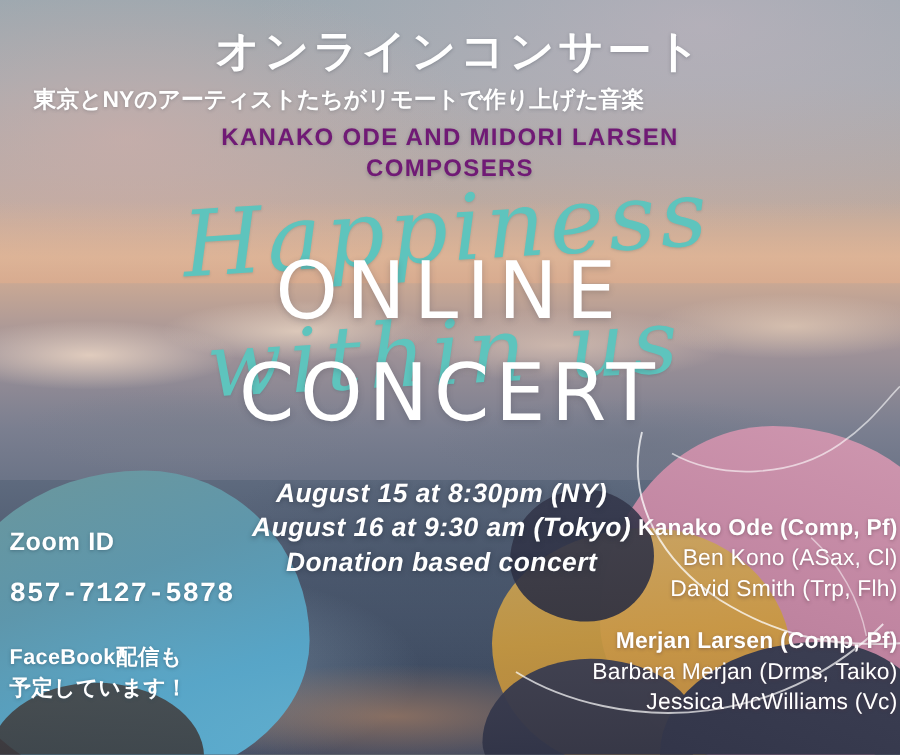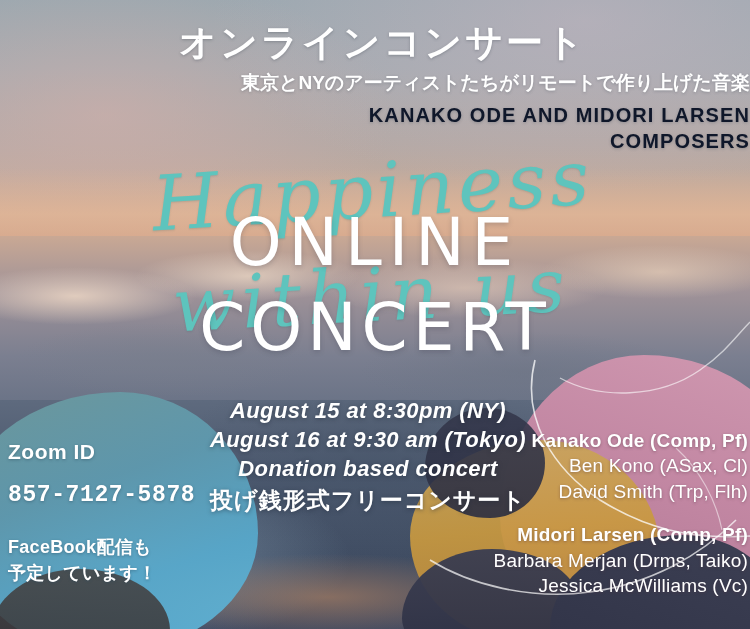--- a/index.html
+++ b/index.html
@@ -123,32 +123,33 @@
     text-align: center;
     color: #ffffff;
     font-size: 37px;
     font-weight: 700;
     letter-spacing: 3px;
     text-shadow: 0 1px 3px rgba(60,70,80,0.35);
   }
   .jp-sub {
     position: absolute;
     left: 0; right: 0; top: 70px;
-    text-align: right;
+    text-align: left;
     color: #ffffff;
     font-size: 19px;
     font-weight: 700;
     letter-spacing: 0px;
     text-shadow: 0 1px 3px rgba(60,70,80,0.3);
+    padding-left: 28px;
   }
   .composers {
     position: absolute;
     left: 0; right: 0; top: 103px;
-    text-align: right;
-    color: #0f172a;
+    text-align: center;
+    color: #701a75;
     font-size: 20px;
     font-weight: 700;
     letter-spacing: 1.1px;
     line-height: 1.28;
     text-shadow: 0 1px 3px rgba(60,70,80,0.3);
   }
 
   
   .script {
     position: absolute;
@@ -280,37 +281,36 @@
   <div class="script script-1">Happiness</div>
   <div class="script script-2">within us</div>
   <div class="display-word word-online">ONLINE</div>
   <div class="display-word word-concert">CONCERT</div>
 
   <div class="schedule">
     <div>August 15 at 8:30pm (NY)</div>
     <div>August 16 at 9:30 am (Tokyo)</div>
     <div>Donation based concert</div>
   </div>
-  <div class="donation-jp">投げ銭形式フリーコンサート</div>
 
   <div class="zoom-panel">
     <div class="zoom-label">Zoom ID</div>
     <div class="zoom-id">857-7127-5878</div>
     <div class="fb-note">
       <div>FaceBook配信も</div>
       <div>予定しています！</div>
     </div>
   </div>
 
   <div class="performers">
     <div class="perf-group">
       <div class="perf-lead">Kanako Ode (Comp, Pf)</div>
       <div class="perf-row">Ben Kono (ASax, Cl)</div>
       <div class="perf-row">David Smith (Trp, Flh)</div>
     </div>
     <div class="perf-group">
-      <div class="perf-lead">Midori Larsen (Comp, Pf)</div>
+      <div class="perf-lead">Merjan Larsen (Comp, Pf)</div>
       <div class="perf-row">Barbara Merjan (Drms, Taiko)</div>
       <div class="perf-row">Jessica McWilliams (Vc)</div>
     </div>
   </div>
 
 </div>
 
 </body></html>

